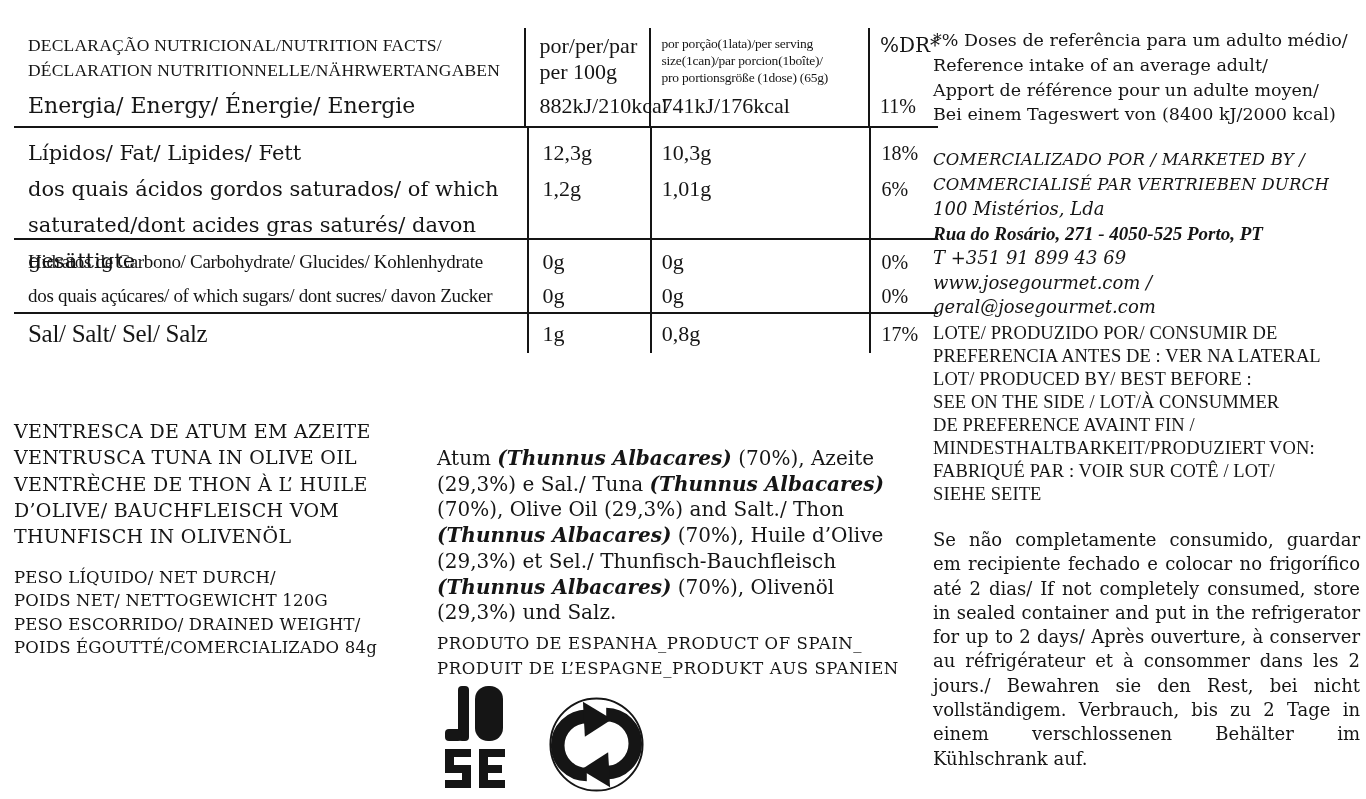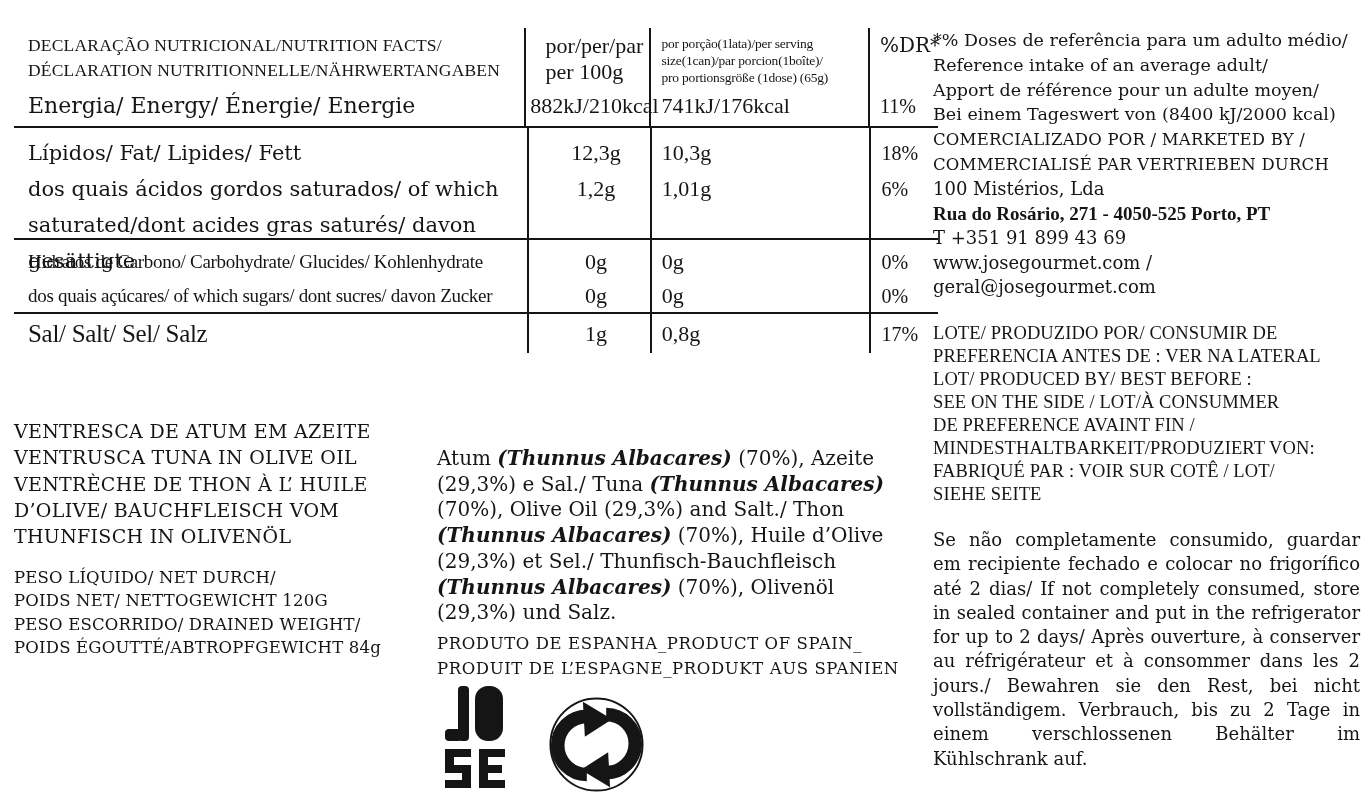--- a/index.html
+++ b/index.html
@@ -8,21 +8,21 @@
   }
   *{margin:0;padding:0;box-sizing:border-box;}
   body{background:#fff;font-family:"DejaVu Serif", serif;color:var(--ink);}
   .sheet{position:relative;width:1366px;height:799px;background:var(--paper);overflow:hidden;border-radius:9px;}
 
   
   .nut-table{position:absolute;left:14px;top:28px;width:924px;}
   .row{display:flex;}
   .cell{box-sizing:border-box;display:flex;flex-direction:column;}
   .c1{width:526px;padding-left:14px;}
-  .c2{width:125px;padding-left:13px;align-items:center;}
+  .c2{width:125px;padding-left:13px;}
   .c3{width:225px;padding-left:10px;}
   .c4{width:70px;padding-left:10px;}
   .bl{border-left:2px solid var(--ink);}
   .bt{border-top:2px solid var(--ink);}
   .r1{height:98px;}
   .r1 .cell{justify-content:space-between;padding-top:5px;padding-bottom:7px;}
   .r2{height:112px;}
   .r2 .cell{padding-top:7px;}
   .r3{height:74px;}
   .r3 .cell{padding-top:5px;}
@@ -53,21 +53,21 @@
   .ing-body{position:absolute;left:437px;top:446px;width:482px;font-size:20px;line-height:25.7px;}
   .ing-body .b{font-weight:normal;}
   .ing-body .bi{font-weight:bold;font-style:italic;}
   .origin{position:absolute;left:437px;top:632px;font-size:16.5px;line-height:24.5px;letter-spacing:.6px;}
 
   .jose-logo{position:absolute;left:445px;top:686px;width:60px;height:102px;}
   .green-dot{position:absolute;left:548px;top:696px;width:97px;height:97px;}
 
   
   .ref-note{position:absolute;left:933px;top:28px;width:428px;font-size:17.5px;line-height:24.8px;}
-  .marketed{position:absolute;left:933px;top:128px;width:430px;font-size:18px;line-height:24.5px;}
+  .marketed{position:absolute;left:933px;top:148px;width:430px;font-size:18px;line-height:24.5px;font-style:italic;}
   .marketed .caps{font-size:16.5px;letter-spacing:.2px;}
   .marketed .addr{font-family:"Liberation Serif", serif;font-weight:bold;font-size:19px;}
   .lot-block{position:absolute;left:933px;top:322px;width:430px;font-family:"Liberation Serif", serif;font-size:18.5px;line-height:23px;letter-spacing:.1px;}
   .storage{position:absolute;left:933px;top:528px;width:427px;font-size:18px;line-height:24.3px;text-align:justify;}
 </style>
 </head>
 <body>
 
 <div class="sheet">
 
@@ -163,21 +163,21 @@
     <div>VENTRUSCA TUNA IN OLIVE OIL</div>
     <div>VENTRÈCHE DE THON À L’ HUILE</div>
     <div>D’OLIVE/ BAUCHFLEISCH VOM</div>
     <div>THUNFISCH IN OLIVENÖL</div>
   </div>
 
   <div class="weights">
     <div>PESO LÍQUIDO/ NET DURCH/</div>
     <div>POIDS NET/ NETTOGEWICHT 120G</div>
     <div>PESO ESCORRIDO/ DRAINED WEIGHT/</div>
-    <div>POIDS ÉGOUTTÉ/ABTROPFGEWICHT 84g</div>
+    <div>POIDS ÉGOUTTÉ/COMERCIALIZADO 84g</div>
   </div>
 
 
   <div class="ing-body">
     <span class="b">Atum </span><span class="bi">(Thunnus Albacares)</span><span> (70%), Azeite (29,3%) e Sal./ </span><span class="b">Tuna </span><span class="bi">(Thunnus Albacares)</span><span> (70%), Olive Oil (29,3%) and Salt./ </span><span class="b">Thon </span><span class="bi">(Thunnus Albacares)</span><span> (70%), Huile d’Olive (29,3%) et Sel./ </span><span class="b">Thunfisch-Bauchfleisch </span><span class="bi">(Thunnus Albacares)</span><span> (70%), Olivenöl (29,3%) und Salz.</span>
   </div>
 
   <div class="origin">
     <div>PRODUTO DE ESPANHA_PRODUCT OF SPAIN_</div>
     <div>PRODUIT DE L’ESPAGNE_PRODUKT AUS SPANIEN</div>

